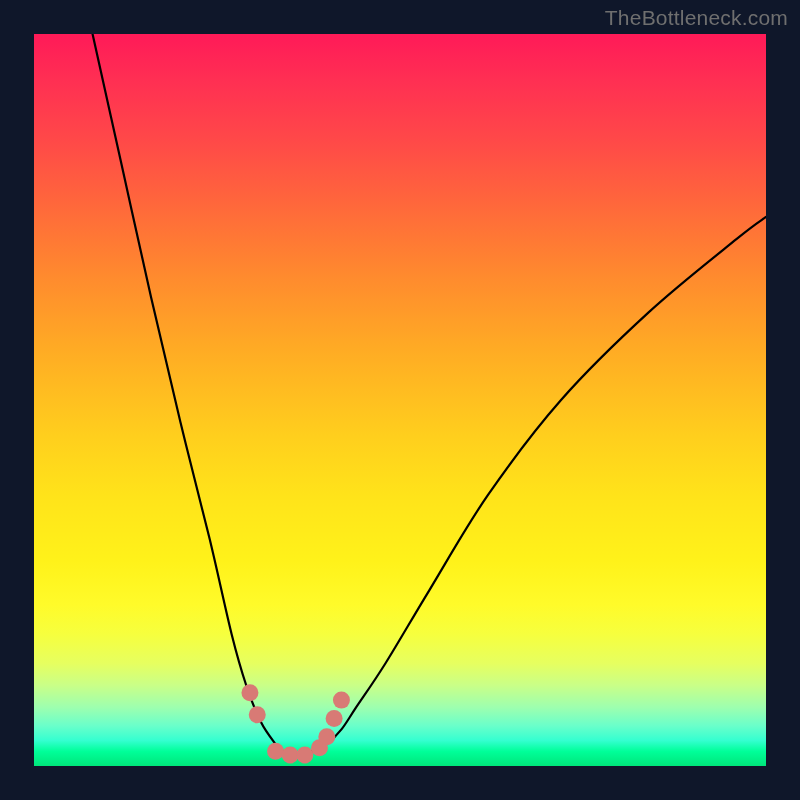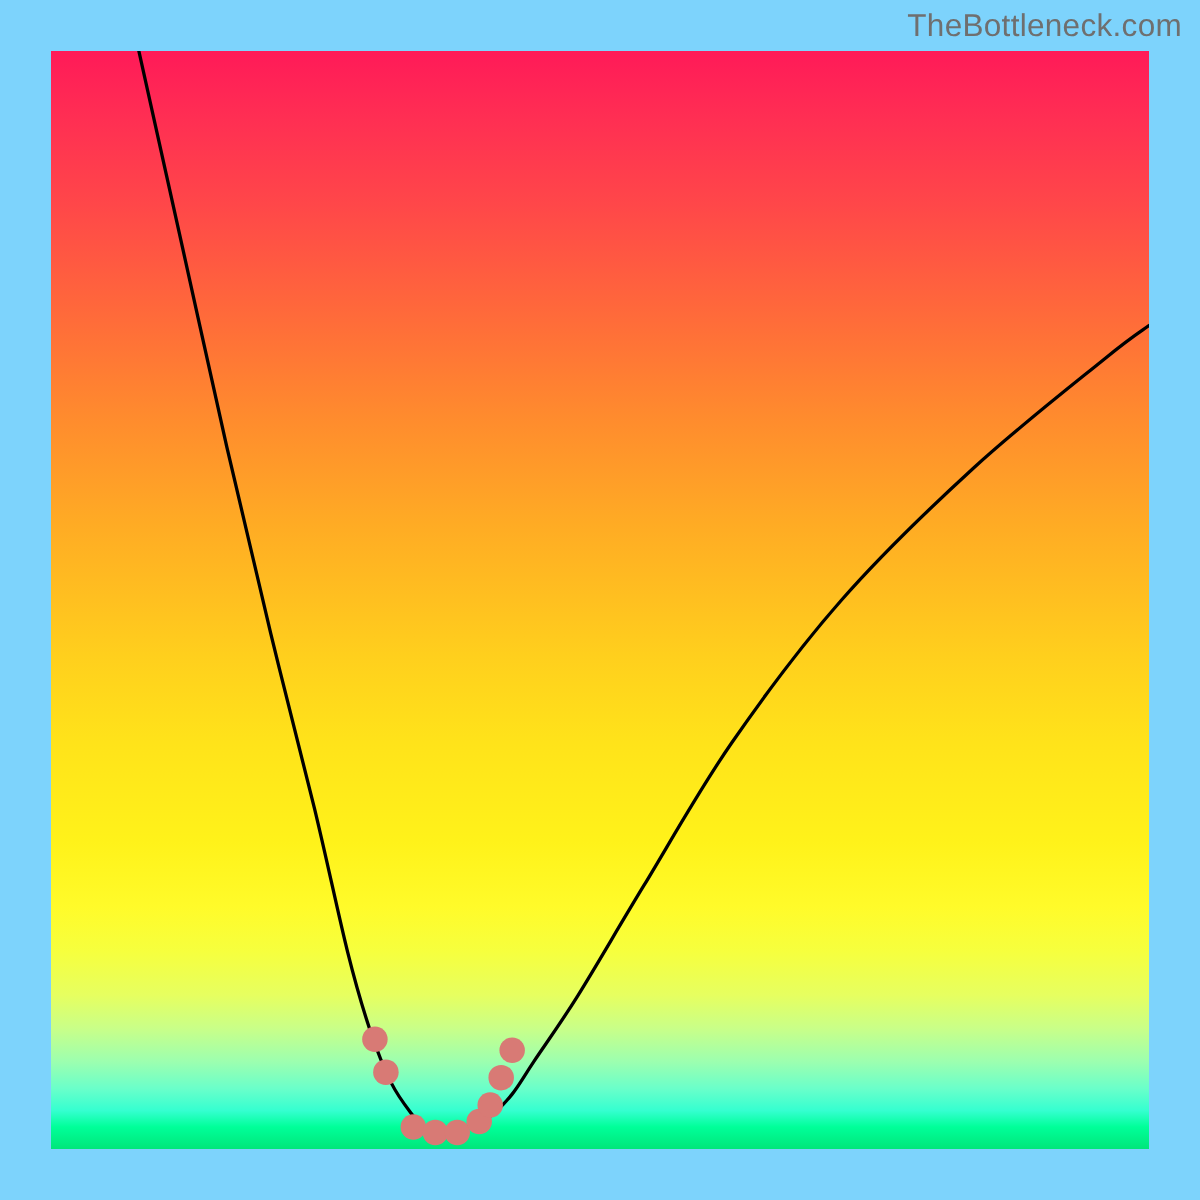--- a/index.html
+++ b/index.html
@@ -8,21 +8,21 @@
     width: 800px;
     height: 800px;
     overflow: hidden;
     background: #000;
     font-family: Arial, Helvetica, sans-serif;
   }
   .frame {
     position: relative;
     width: 800px;
     height: 800px;
-    background: #7dd3fc;
+    background: #0f172a;
   }
   .plot-area {
     position: absolute;
     left: 34px;
     top: 34px;
     width: 732px;
     height: 732px;
     overflow: hidden;
   }
   .gradient-bg {

